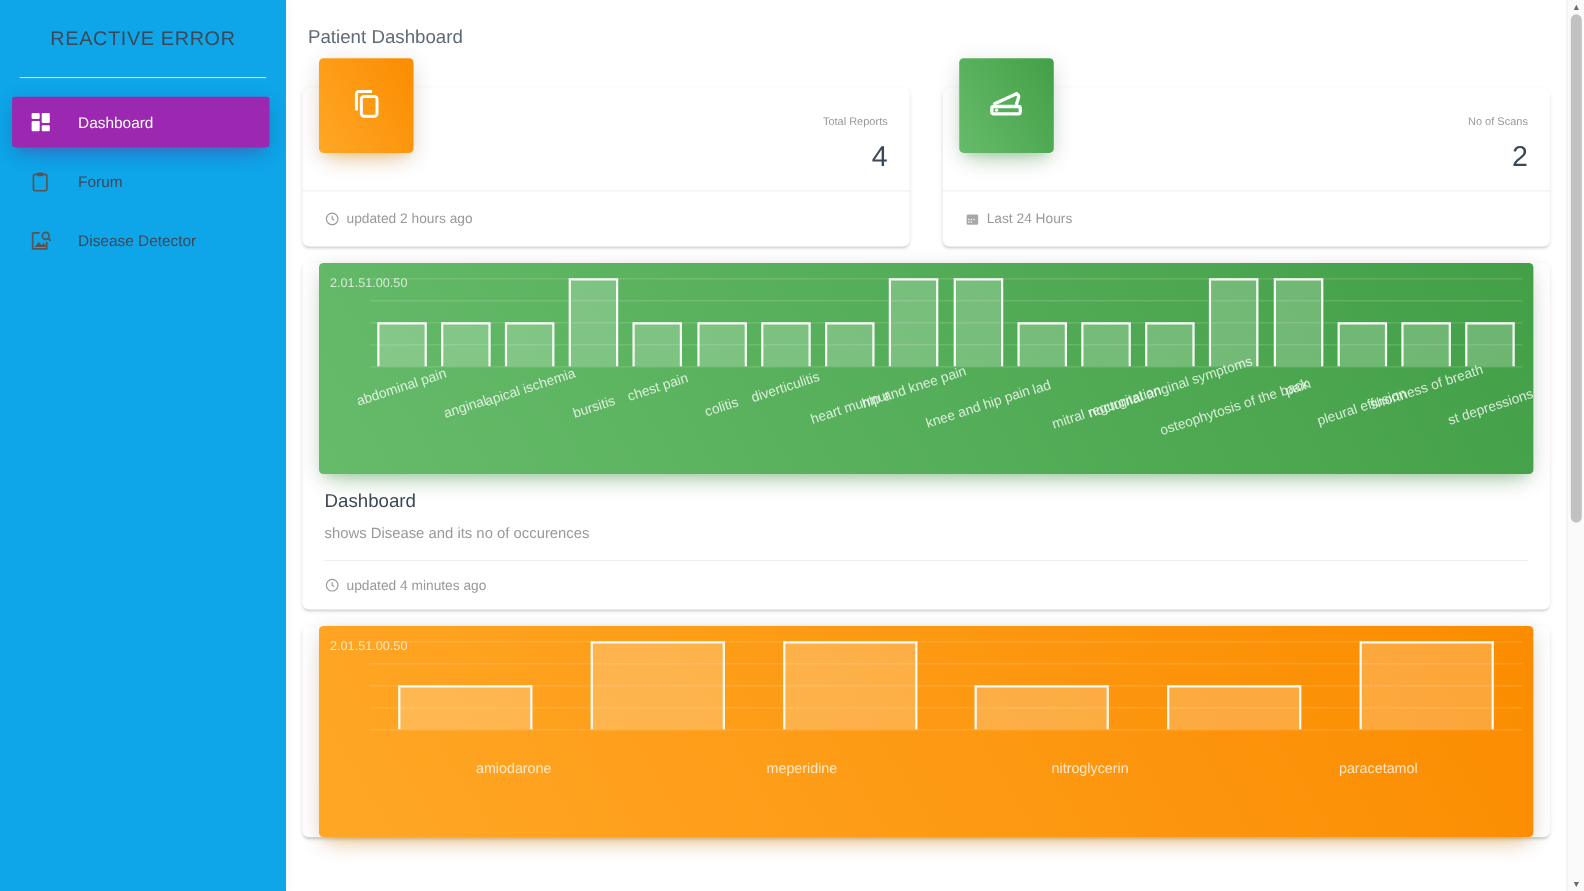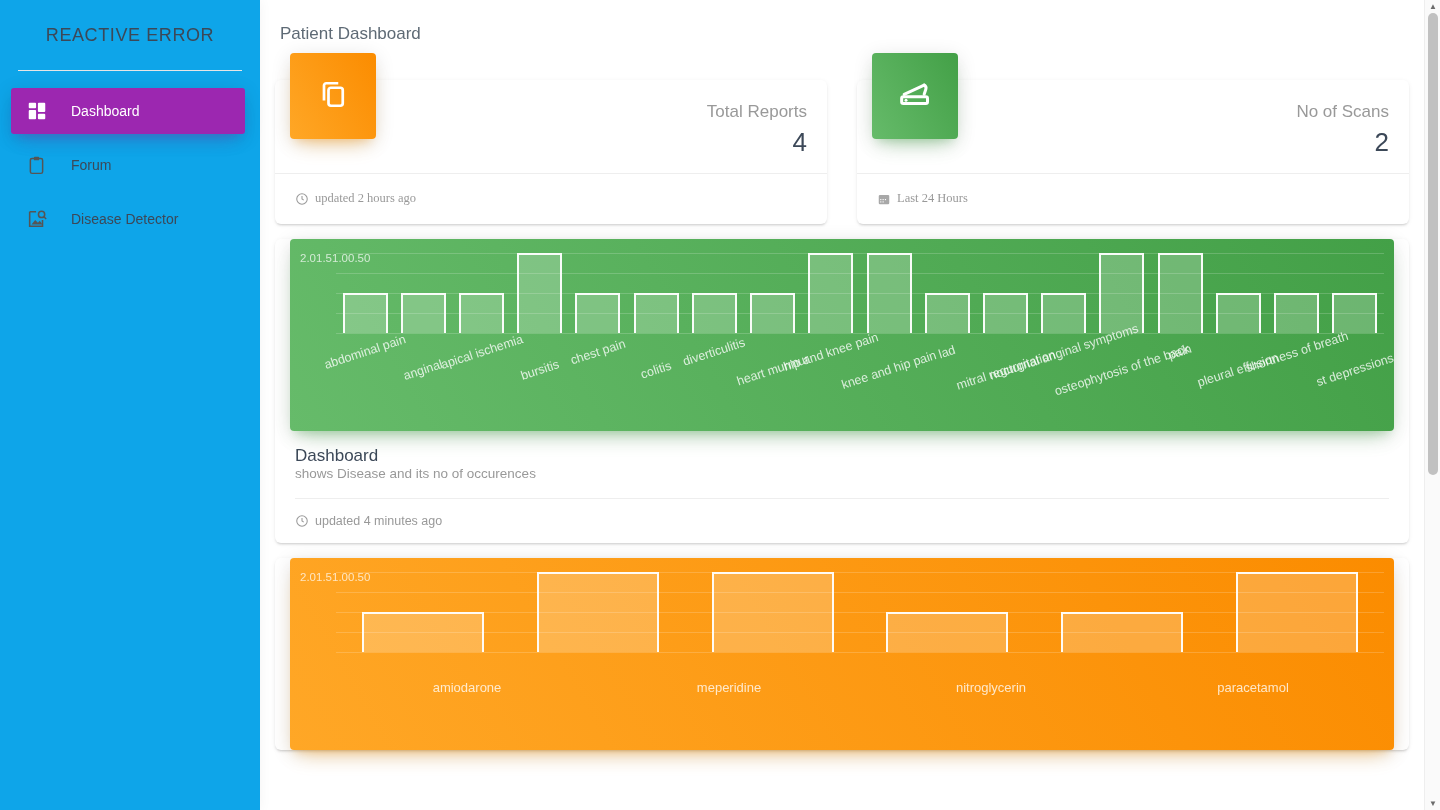--- a/index.html
+++ b/index.html
@@ -116,28 +116,28 @@
                 0 4px 20px 0px rgba(0,0,0,0.12),
                 0 7px 8px -5px rgba(255,152,0,0.2);
   }
   .stat-icon-box.green {
     background: linear-gradient(60deg, #66bb6a, #43a047);
     box-shadow: 0 12px 20px -10px rgba(76,175,80,0.42),
                 0 4px 20px 0px rgba(0,0,0,0.12),
                 0 7px 8px -5px rgba(76,175,80,0.2);
   }
   .stat-texts { text-align: right; width: 100%; padding-top: 10px; }
-  .stat-category { font-size: 17px; color: #999999; line-height: 20px; }
+  .stat-category { font-size: 10px; color: #999999; line-height: 20px; }
   .stat-value { font-size: 26px; color: #3c4858; line-height: 40px; font-weight: 300; }
   .stat-footer {
     border-top: 1px solid #eeeeee;
     height: 50px;
     display: flex; align-items: center;
     padding: 0 20px;
-    font-size: 12.5px; color: #999999; font-family: Liberation Serif, serif;
+    font-size: 12.5px; color: #999999;
   }
   .stat-footer .f-ico { margin-right: 6px; display: inline-flex; align-items: center; color: #999; }
 
   
   .chart-card {
     background: #ffffff;
     border-radius: 6px;
     box-shadow: 0 2px 2px 0 rgba(0,0,0,0.07),
                 0 3px 1px -2px rgba(0,0,0,0.06),
                 0 1px 5px 0 rgba(0,0,0,0.06);
@@ -209,21 +209,21 @@
     transform: translateX(-50%) rotate(-18deg);
     transform-origin: center center;
     white-space: nowrap;
     font-size: 12.5px;
     color: rgba(255,255,255,0.78);
   }
   .x-label.alt { top: 26px; }
 
   .chart-text { padding: 15px 20px 0 20px; }
   .chart-title { font-size: 17px; color: #3c4858; font-weight: normal; }
-  .chart-desc { font-size: 13.5px; color: #999999; }
+  .chart-desc { font-size: 13.5px; color: #999999; margin-top: 11px; }
   .chart-footer {
     border-top: 1px solid #eeeeee;
     margin: 17px 20px 0 20px;
     height: 45px;
     display: flex; align-items: center;
     font-size: 12.5px; color: #999999;
   }
   .chart-footer .f-ico { margin-right: 6px; display: inline-flex; align-items: center; }
 
   

